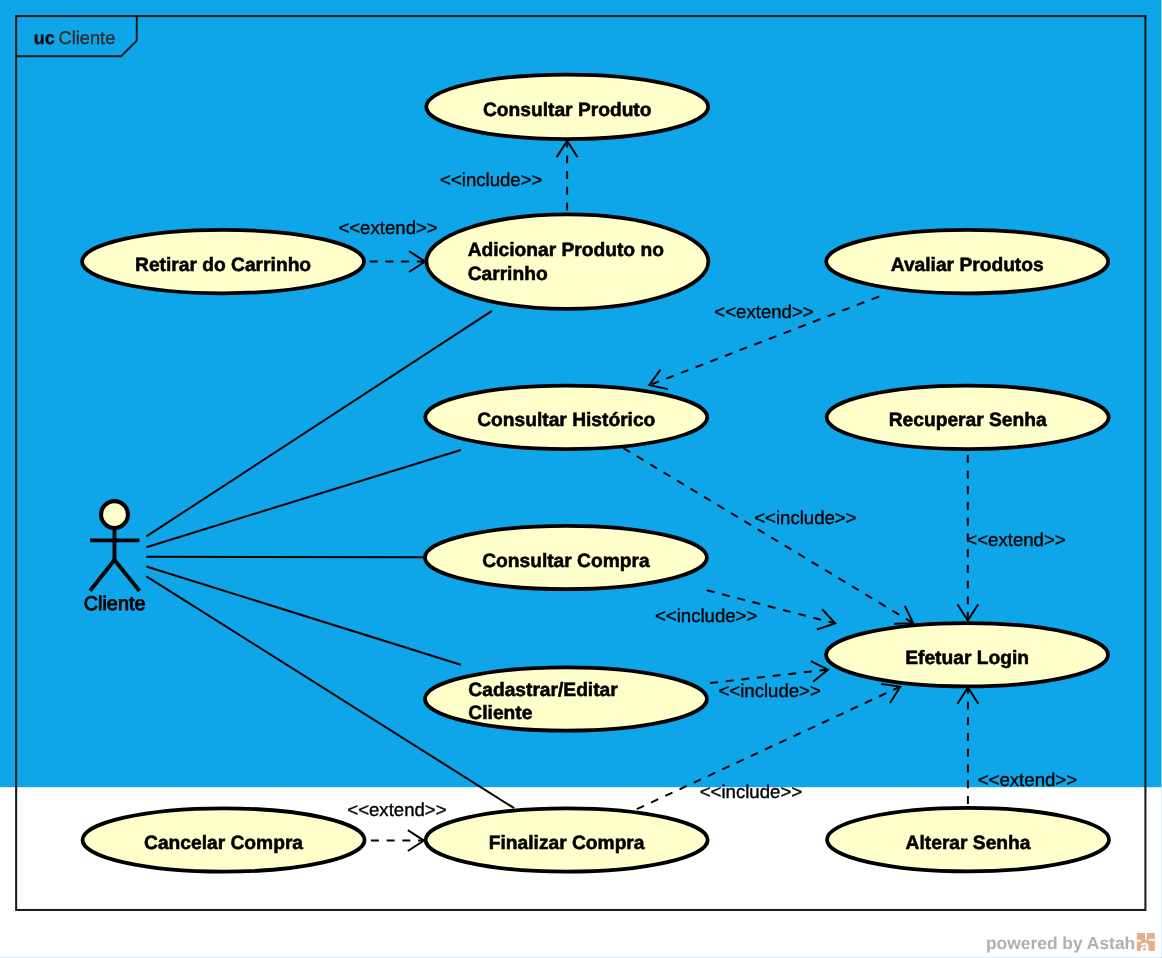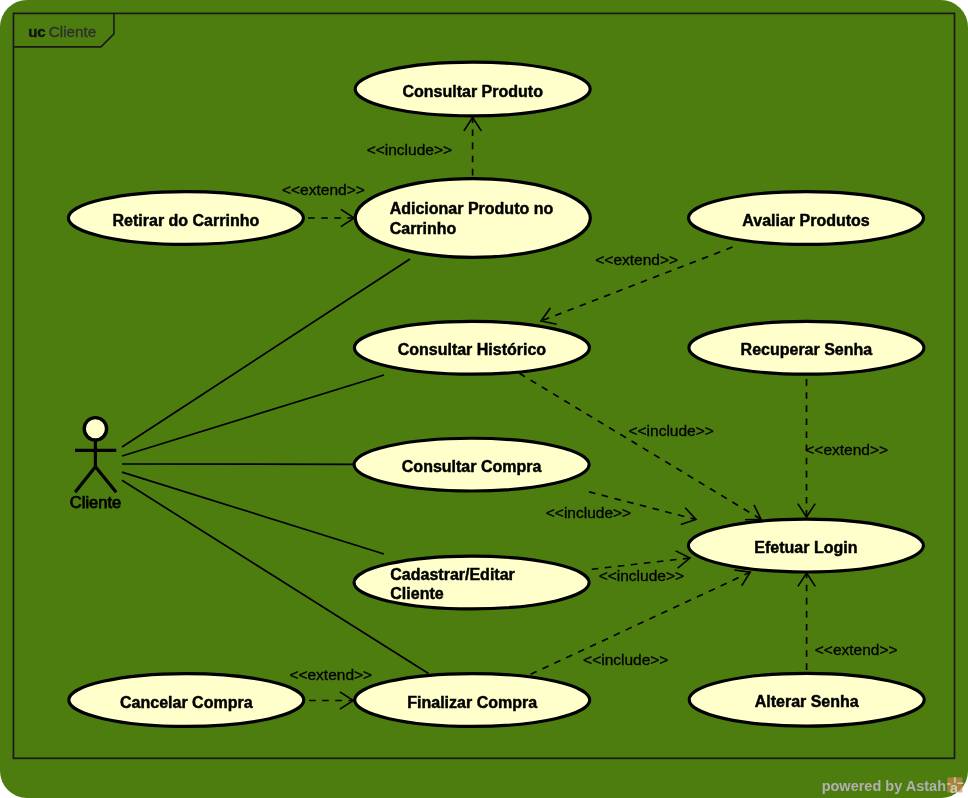--- a/index.html
+++ b/index.html
@@ -1,19 +1,19 @@
 <!DOCTYPE html>
 <html><head>
 <meta charset="utf-8">
 <title>uc Cliente</title>
 <style>
   html,body{margin:0;padding:0;background:#ffffff;}
   body{width:968px;height:798px;overflow:hidden;
        font-family:"Liberation Sans",sans-serif;-webkit-font-smoothing:antialiased;}
-  #canvas{position:relative;width:968px;height:798px;background:#4d7c0f;border-radius:27px;}
+  #canvas{position:relative;width:968px;height:656px;background:#0ea5e9;}
   svg{display:block;position:absolute;left:0;top:0;}
   text{white-space:pre;}
   .uc-label{font-family:"Liberation Sans",sans-serif;font-size:16px;font-weight:bold;fill:#000000;stroke:#000000;stroke-width:0.45;paint-order:stroke fill;}
   .stereo{font-family:"Liberation Sans",sans-serif;font-size:15.5px;font-weight:normal;fill:#000000;stroke:#000000;stroke-width:0.3;paint-order:stroke fill;}
   .actor-label{font-family:"Liberation Sans",sans-serif;font-size:16.5px;font-weight:normal;fill:#000000;stroke:#000000;stroke-width:0.75;paint-order:stroke fill;}
   .frame-bold{font-family:"Liberation Sans",sans-serif;font-size:15px;font-weight:bold;fill:#111111;stroke:#111111;stroke-width:0.35;paint-order:stroke fill;}
   .frame-reg{font-family:"Liberation Sans",sans-serif;font-size:15.2px;font-weight:normal;fill:#2e2e2e;stroke:#2e2e2e;stroke-width:0.3;paint-order:stroke fill;}
   .wm-text{font-family:"Liberation Sans",sans-serif;font-size:14.5px;font-weight:bold;fill:#b0b0b0;}
 </style>
 </head>

